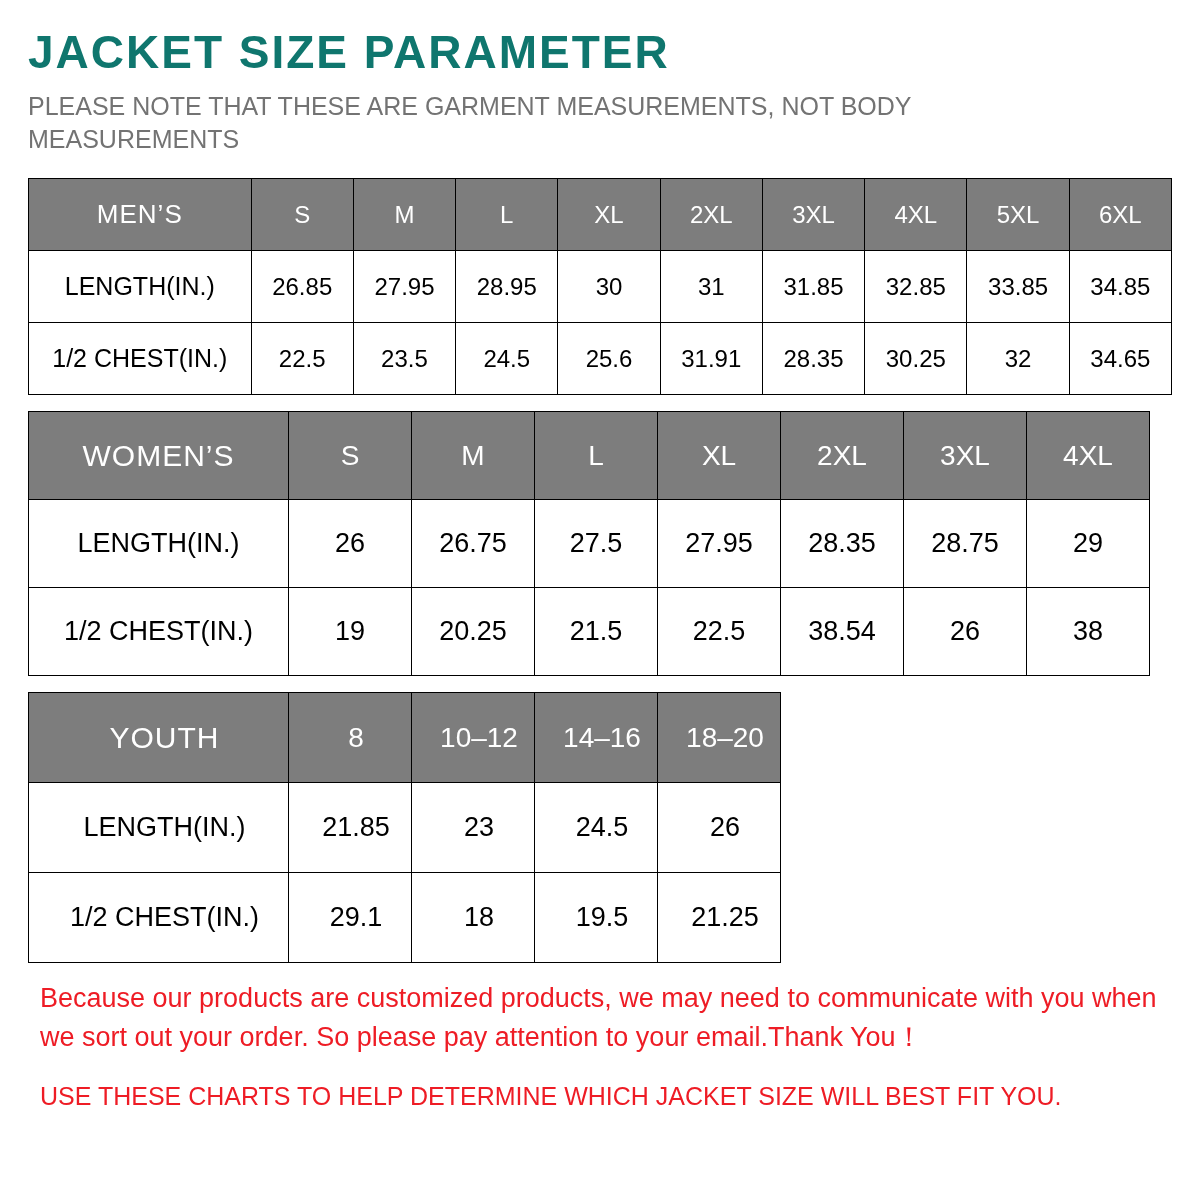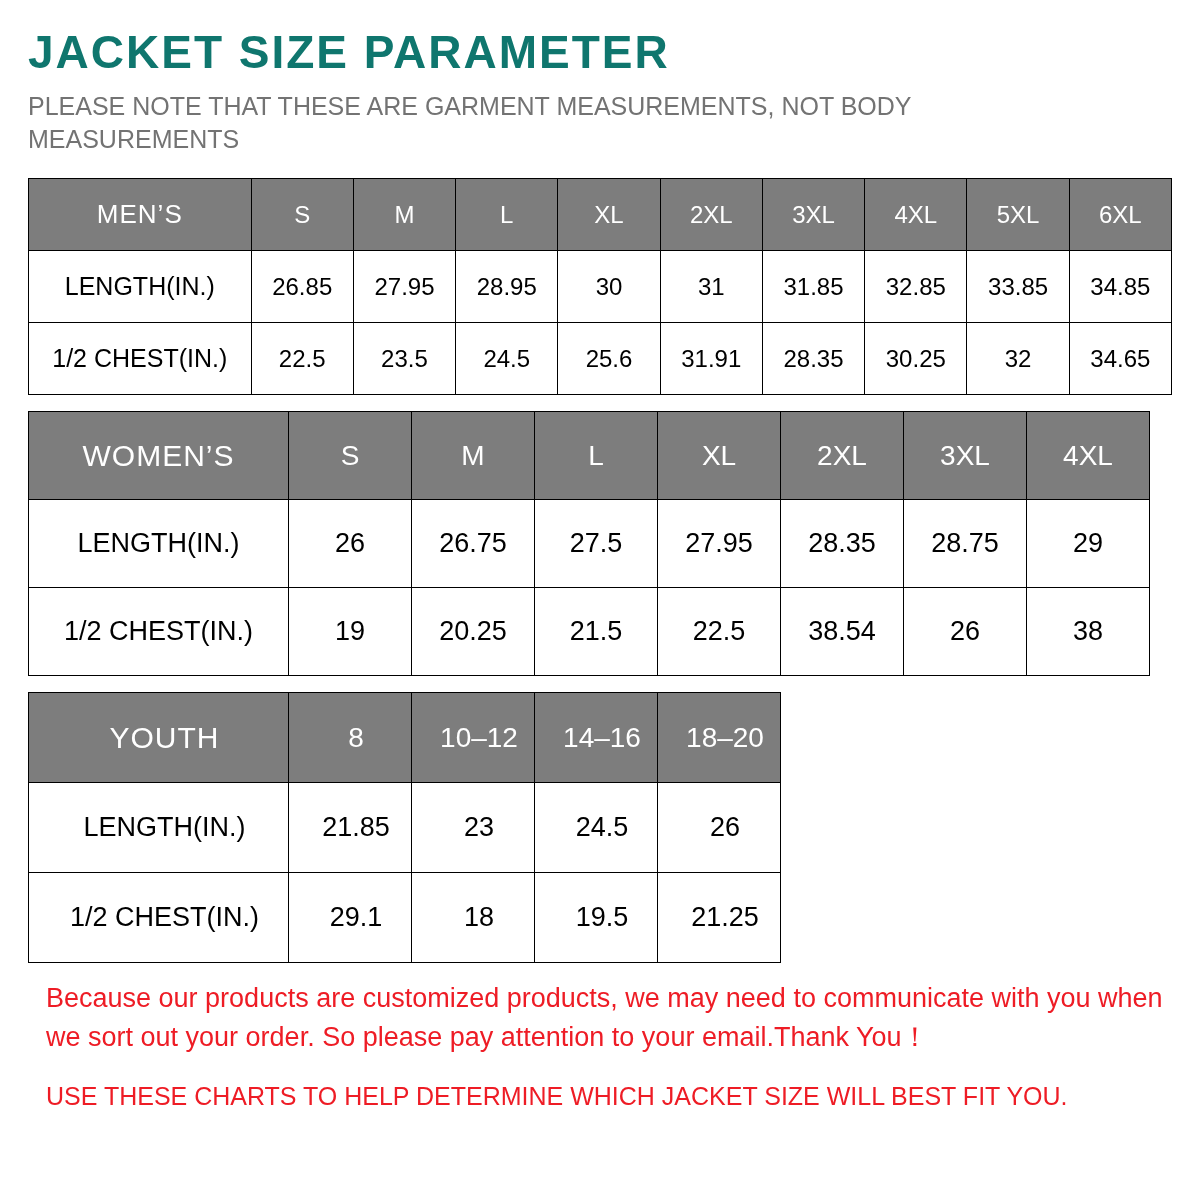--- a/index.html
+++ b/index.html
@@ -76,21 +76,21 @@
   #table-youth td { font-size: 27px; padding-left: 12px; }
   #table-youth tr.header td { font-size: 28px; }
   #table-youth tr.header td.label { font-size: 30px; letter-spacing: 1px; }
 
   .footer {
     color: #ee1c25;
     font-size: 27px;
     line-height: 1.45;
     max-width: 1140px;
   }
-  .footer p { margin: 0 0 20px 18px; }
+  .footer p { margin: 0 0 20px 12px; }
   .footer p.last { margin-bottom: 0; font-size: 25px; }
 </style>
 </head>
 <body>
 
 <div class="page">
 
   <h1 class="title">JACKET SIZE PARAMETER</h1>
 
   <p class="note">PLEASE NOTE THAT THESE ARE GARMENT MEASUREMENTS, NOT BODY MEASUREMENTS</p>

